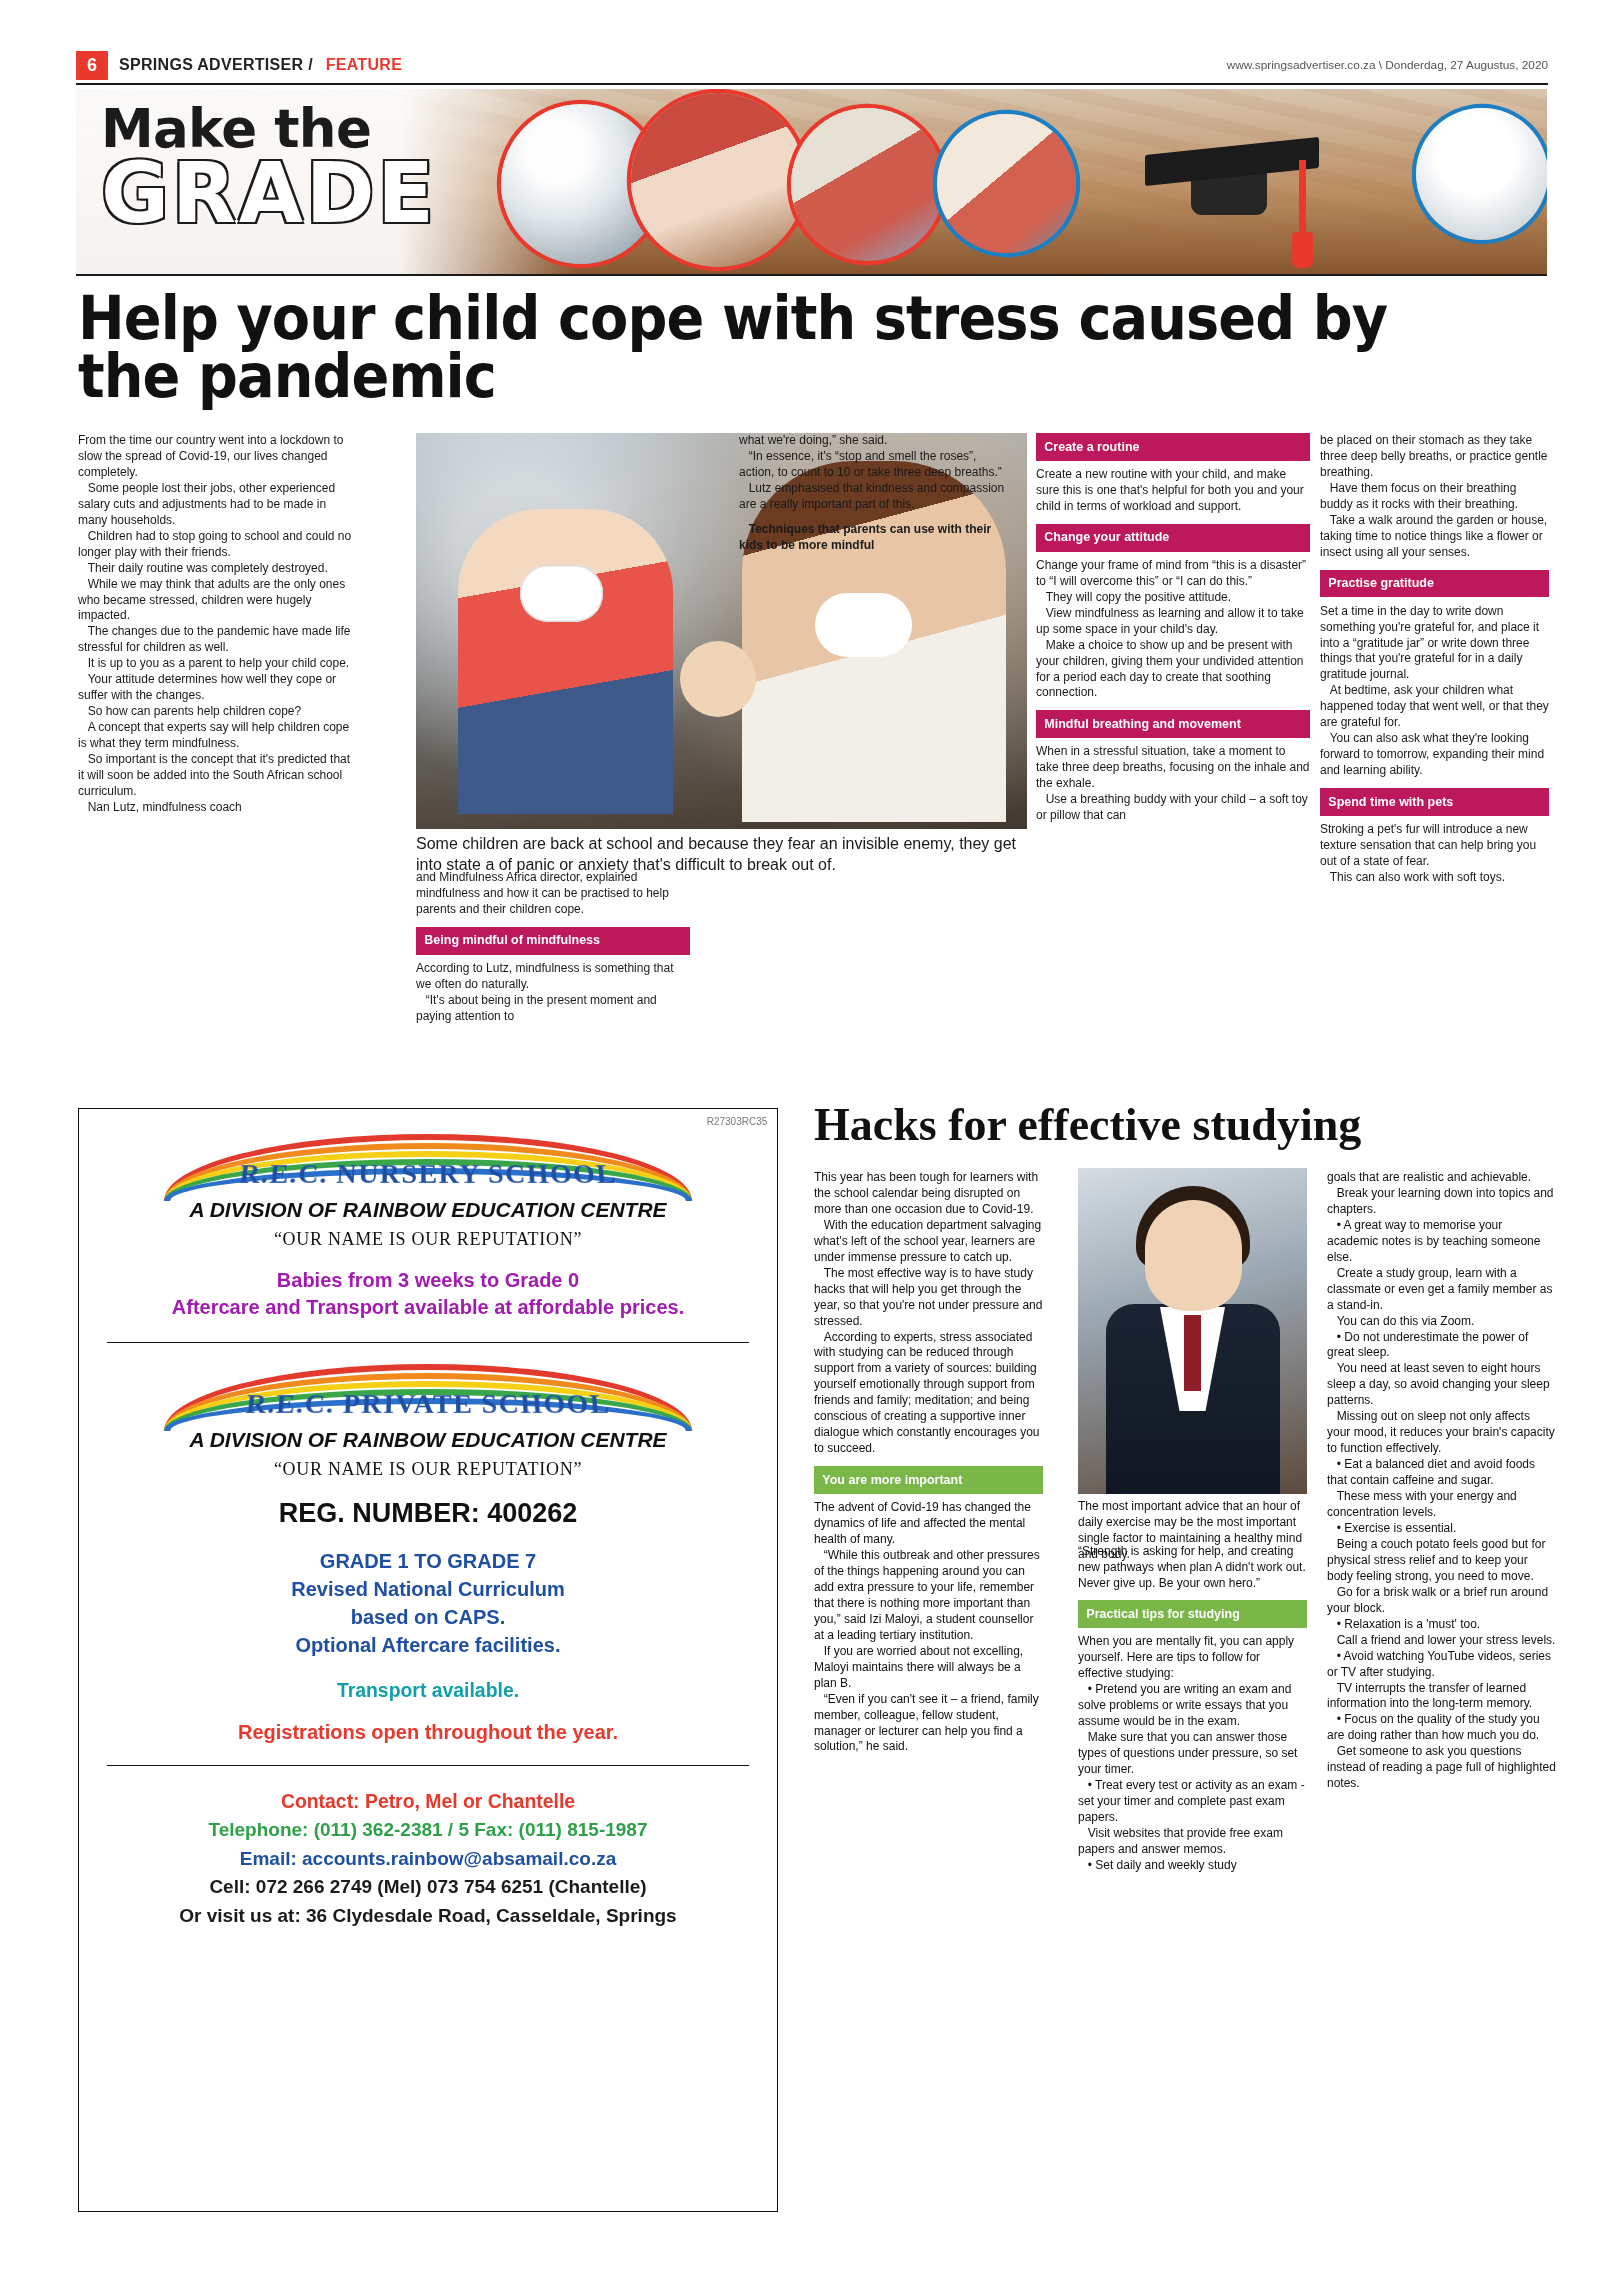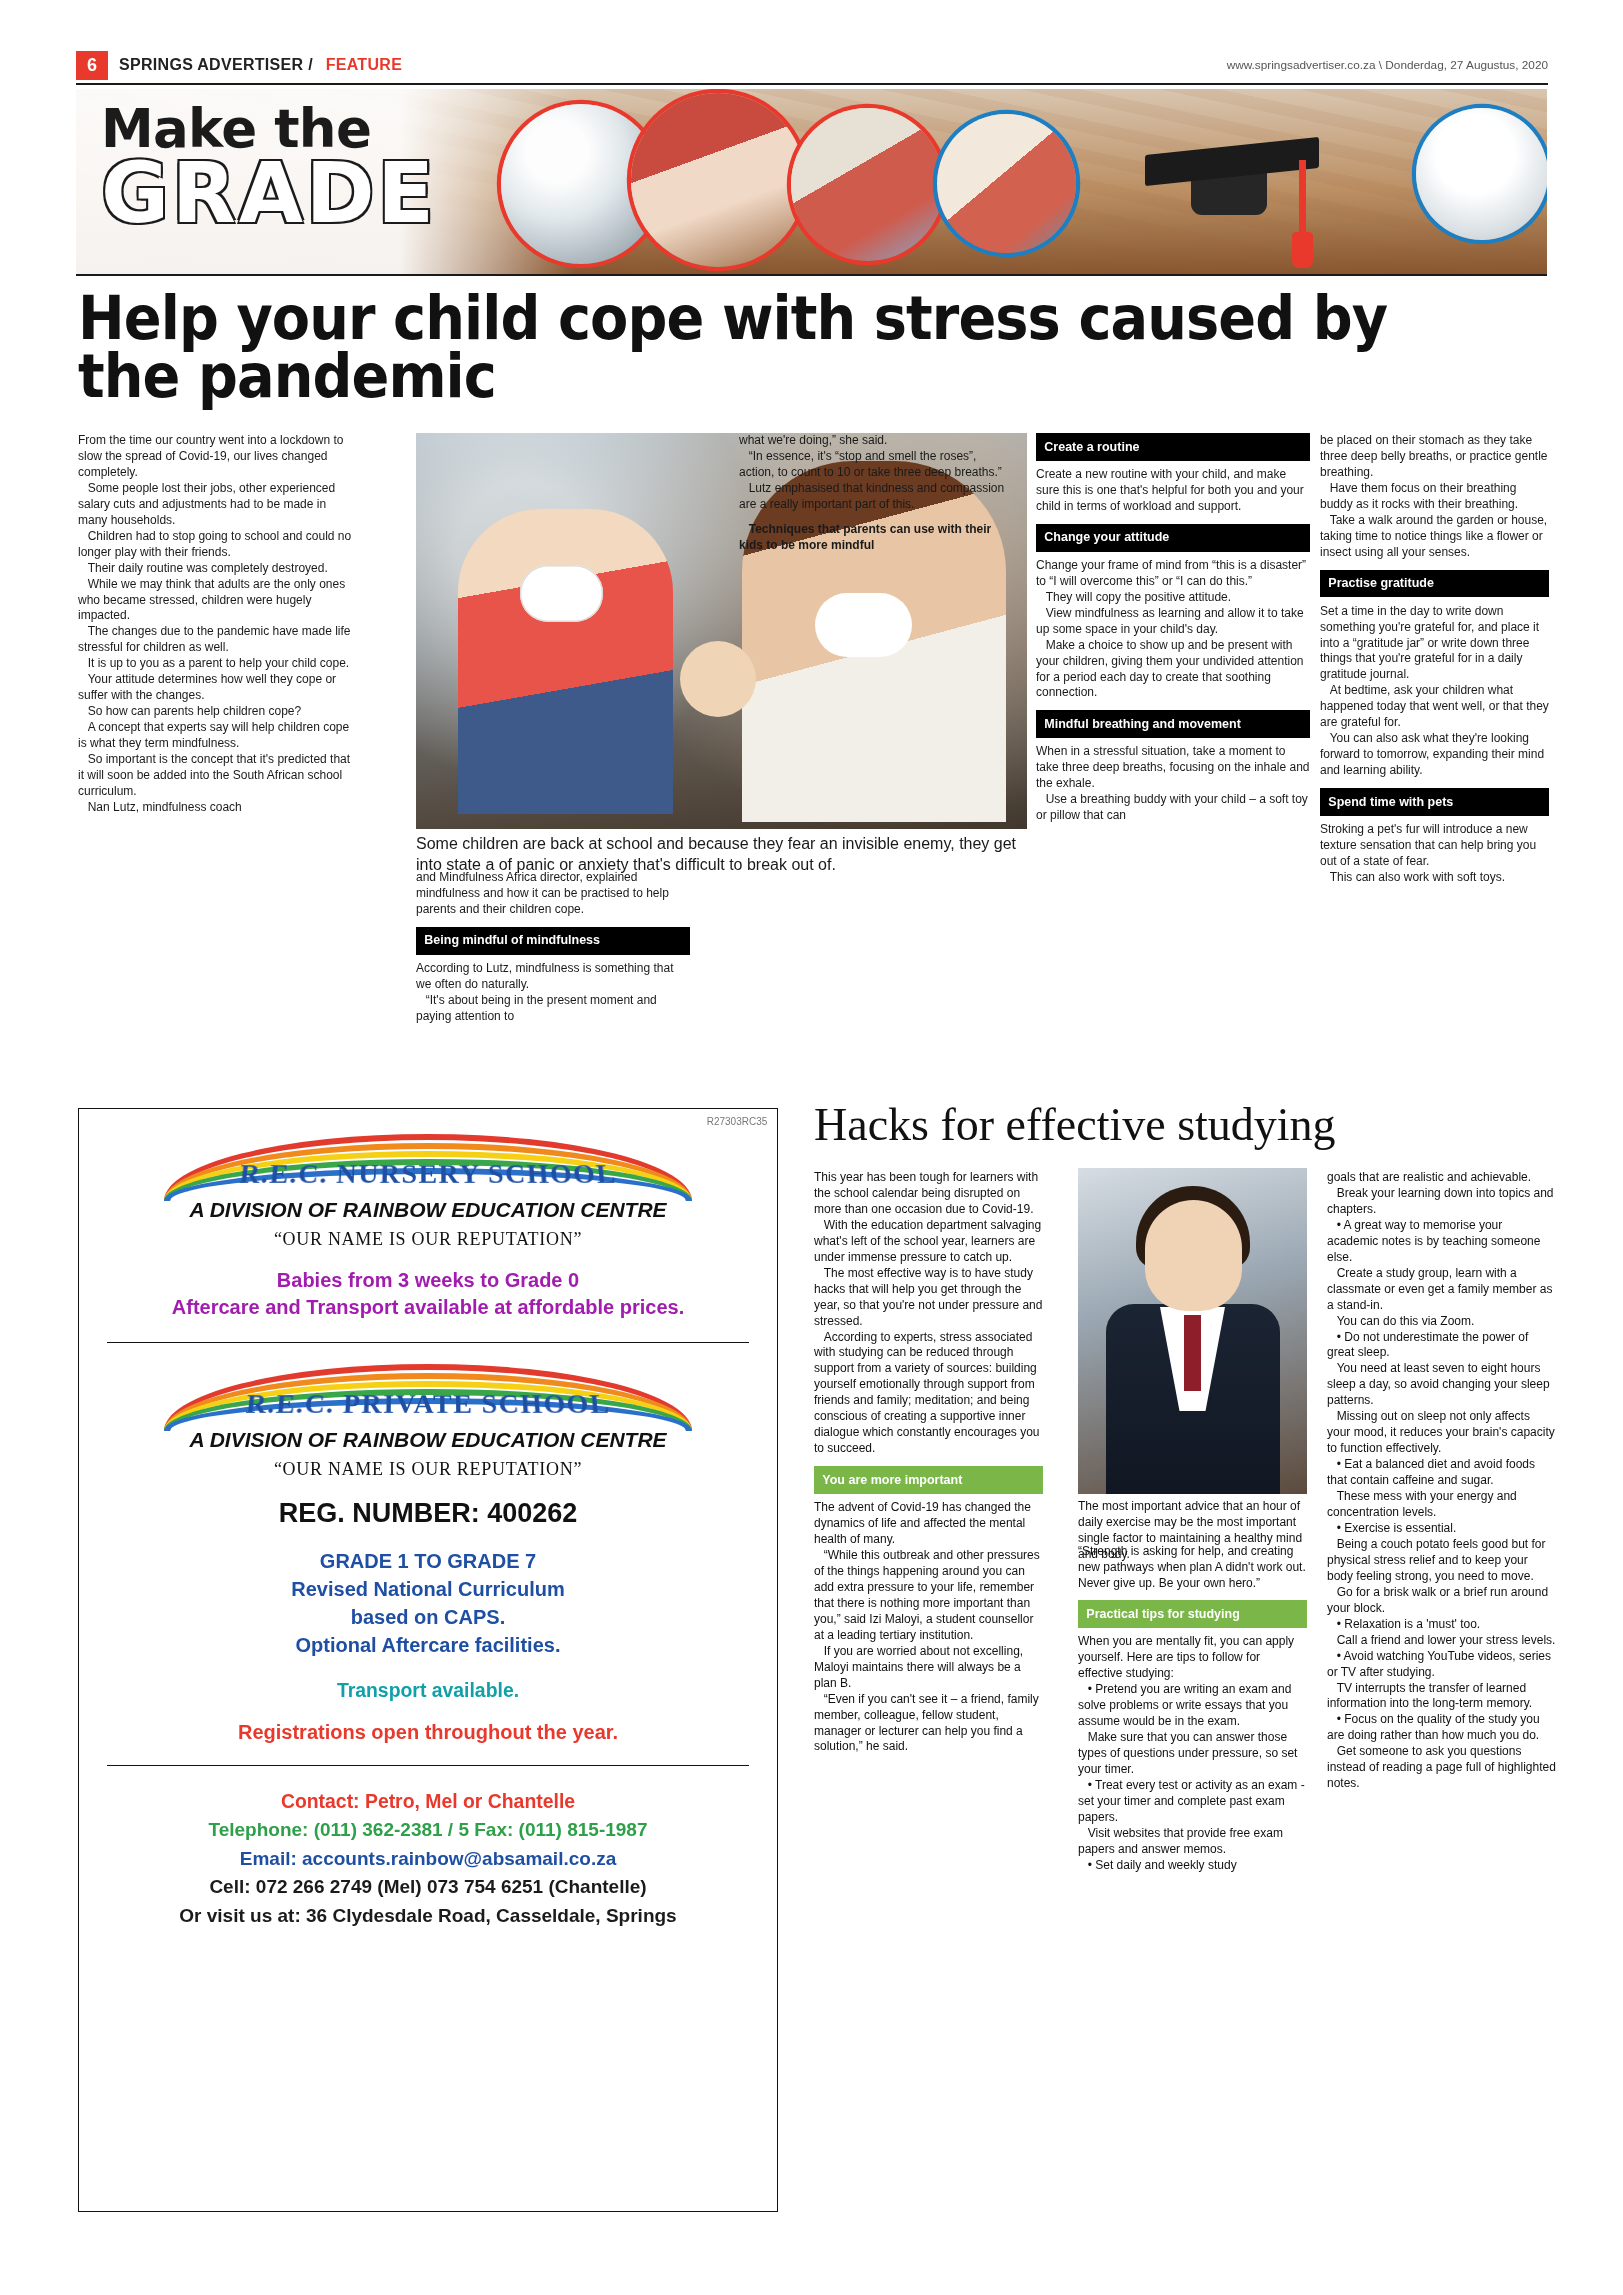--- a/index.html
+++ b/index.html
@@ -193,21 +193,21 @@
   .pm-mask2 { position:absolute; left: 399px; top: 160px; width: 97px; height: 64px;
     background:#fff; border-radius: 32px; }
   .pm-hand { position:absolute; left: 264px; top: 208px; width: 76px; height: 76px;
     background:#f0d4b6; border-radius: 50%; }
   .photo-caption {
     position: absolute; left: 338px; top: 401px; width: 611px;
     font-size: 16px; color: #1a1a1a; line-height: 1.3;
   }
 
   .subhead {
-    background: #000000;
+    background: #be185d;
     color: #fff;
     font-weight: bold;
     font-size: 12.5px;
     padding: 5.6px 8.3px;
     margin: 9px 0 6.2px 0;
   }
   .boldline { font-weight: bold; }
 
   
   .lower { position: absolute; left: 78px; top: 1108px; width: 1472px; height: 1124px; }
@@ -255,21 +255,21 @@
   .ad-red { text-align:center; color: #e8392c; font-weight: bold; font-size: 20px; margin-top: 19.4px; }
   .ad-contact { text-align:center; margin-top: 18px; line-height: 1.5; }
   .ad-contact .l1 { color:#e8392c; font-weight:bold; font-size: 19.4px; }
   .ad-contact .l2 { color:#2fa04a; font-weight:bold; font-size: 19px; }
   .ad-contact .l3 { color:#1e4fa3; font-weight:bold; font-size: 19px; }
   .ad-contact .l4 { color:#1b1b1b; font-weight:bold; font-size: 19px; }
 
   .hacks-title {
     position: absolute; left: 736px; top: -7px; width: 736px;
     font-family: "Liberation Serif", serif;
-    font-size: 46px; color: #111; line-height: 1.05;
+    font-size: 46px; color: #111; line-height: 1.05; font-weight: bold;
   }
   .lc { position:absolute; font-size: 12px; line-height: 1.33; }
   .lc p { margin: 0; text-indent: 9.7px; }
   .lc p.first { text-indent: 0; }
   .l1c { left: 736px; top: 62px; width: 229px; }
   .l2c { left: 1000px; top: 430px; width: 229px; }
   .l3c { left: 1249px; top: 62px; width: 229px; }
 
   .photo-student {
     position: absolute; left: 1000px; top: 60px; width: 229px; height: 326px;

